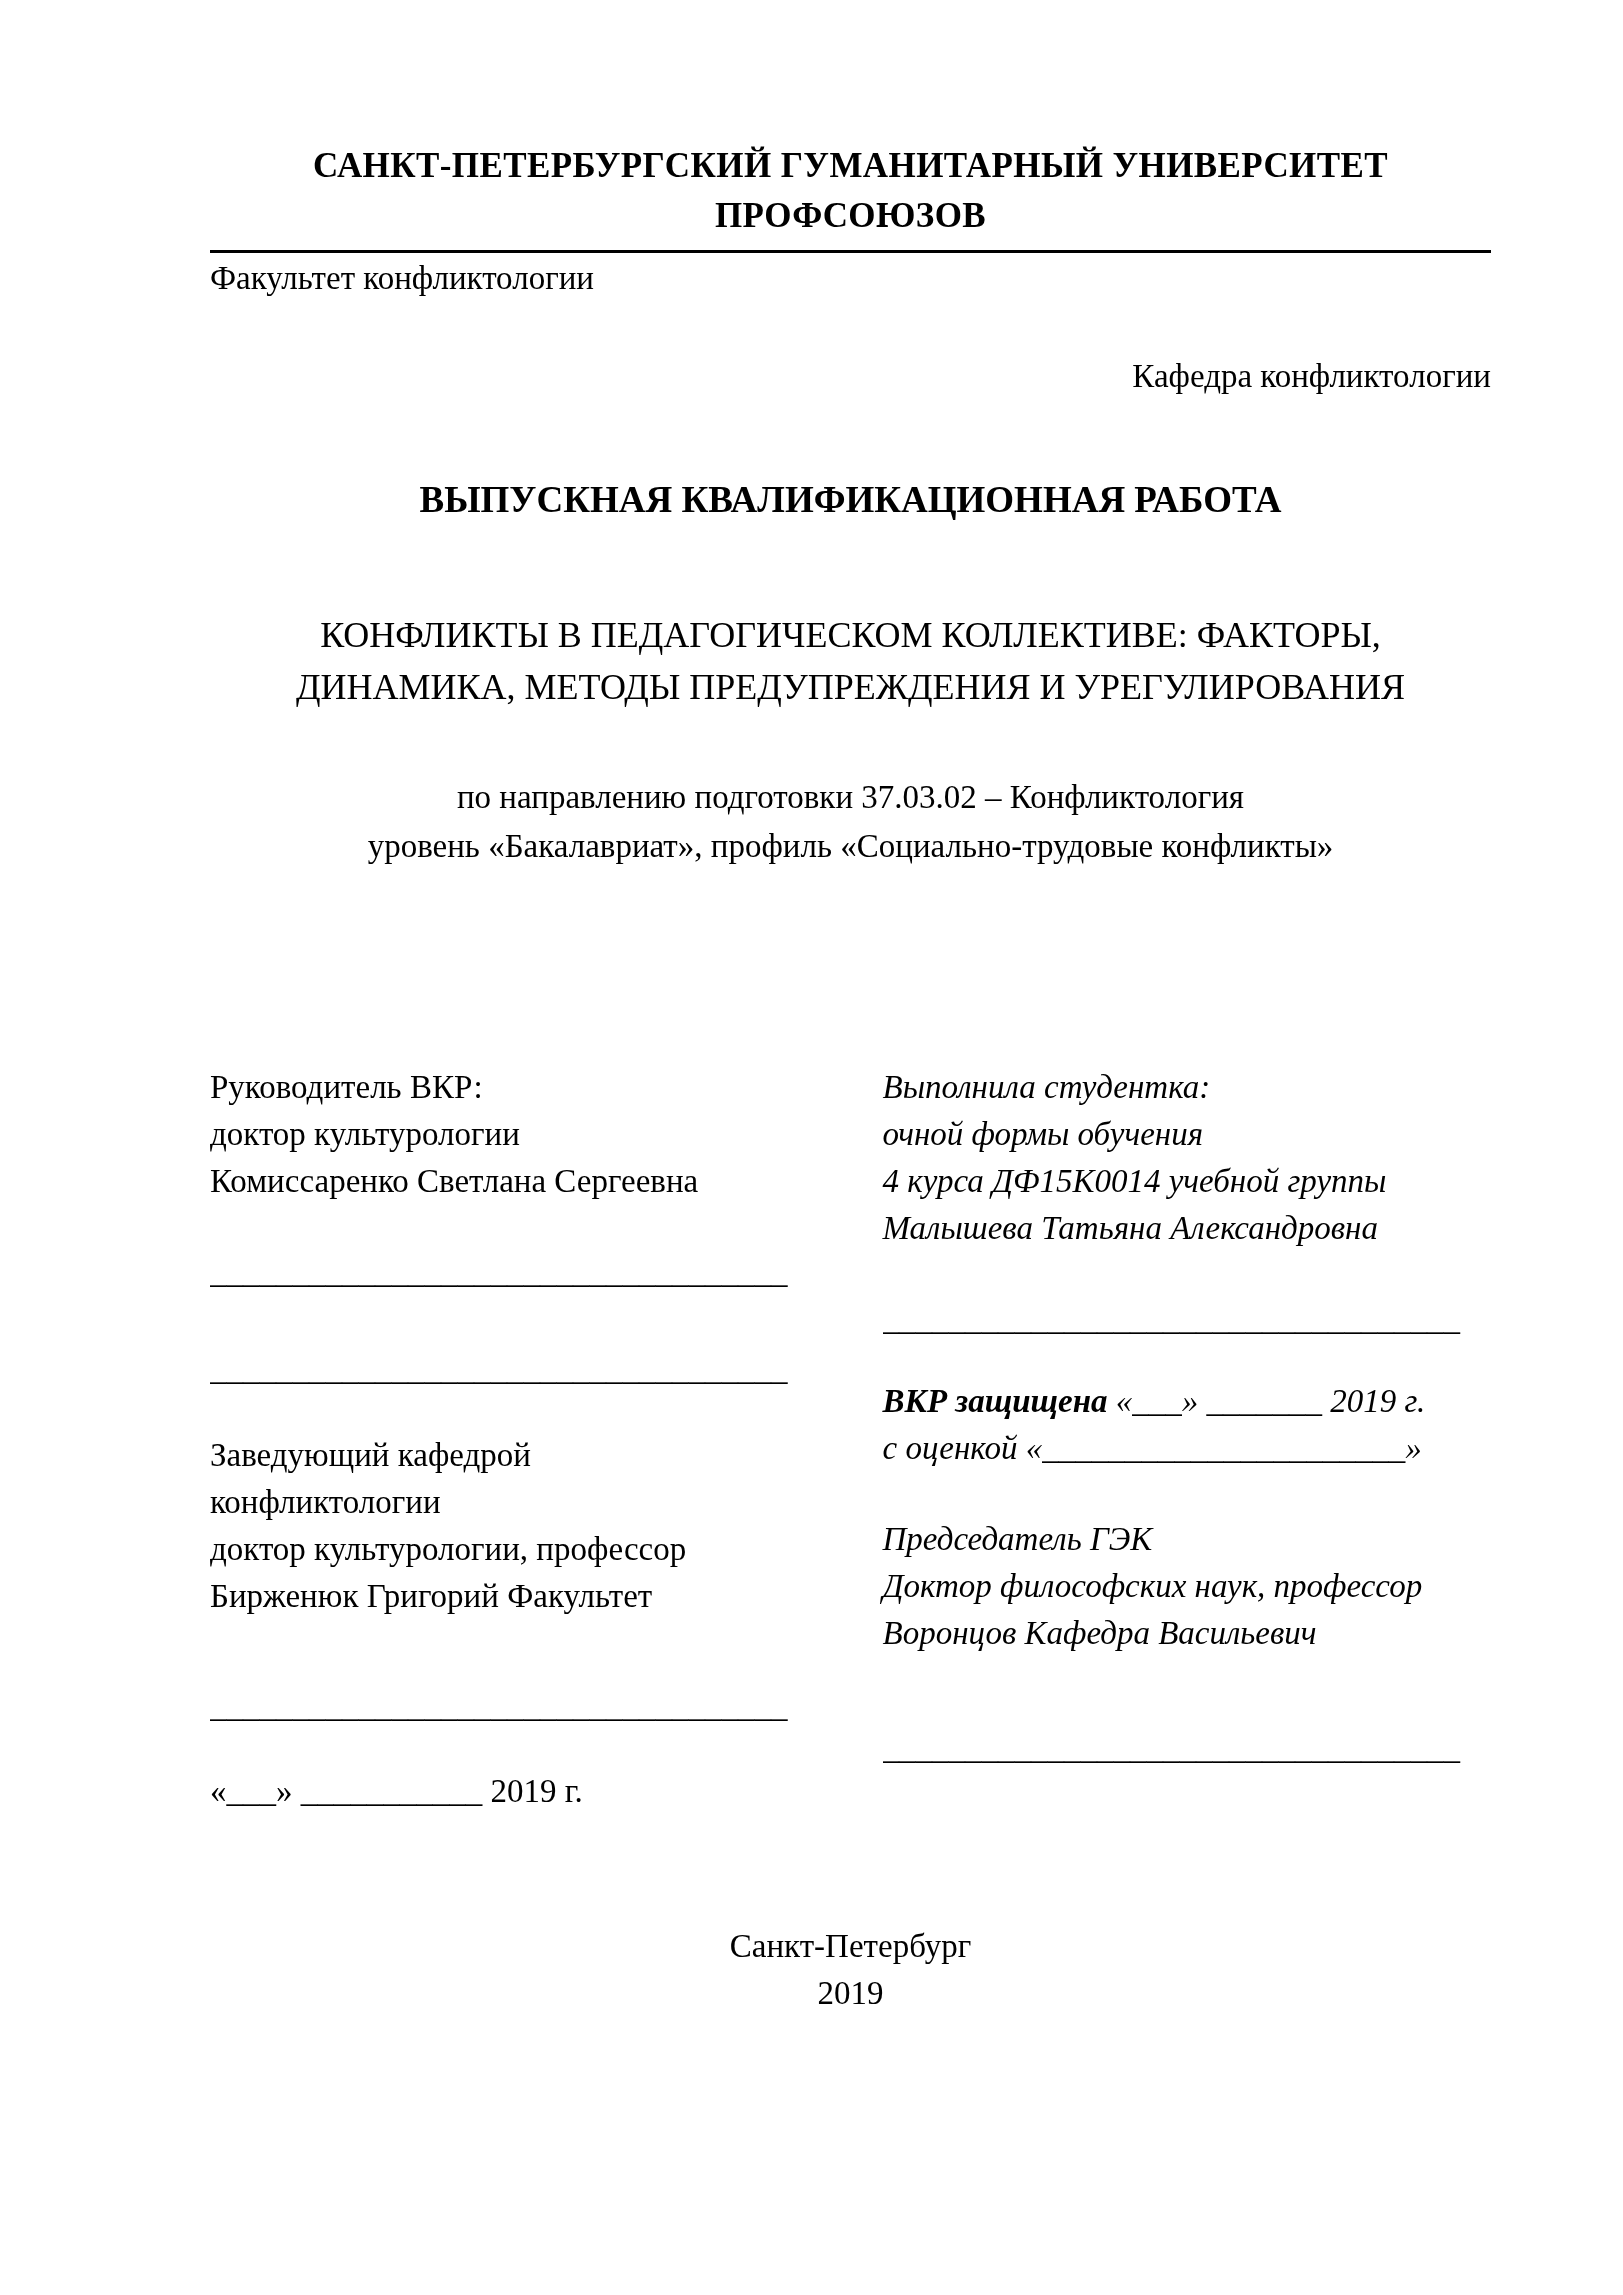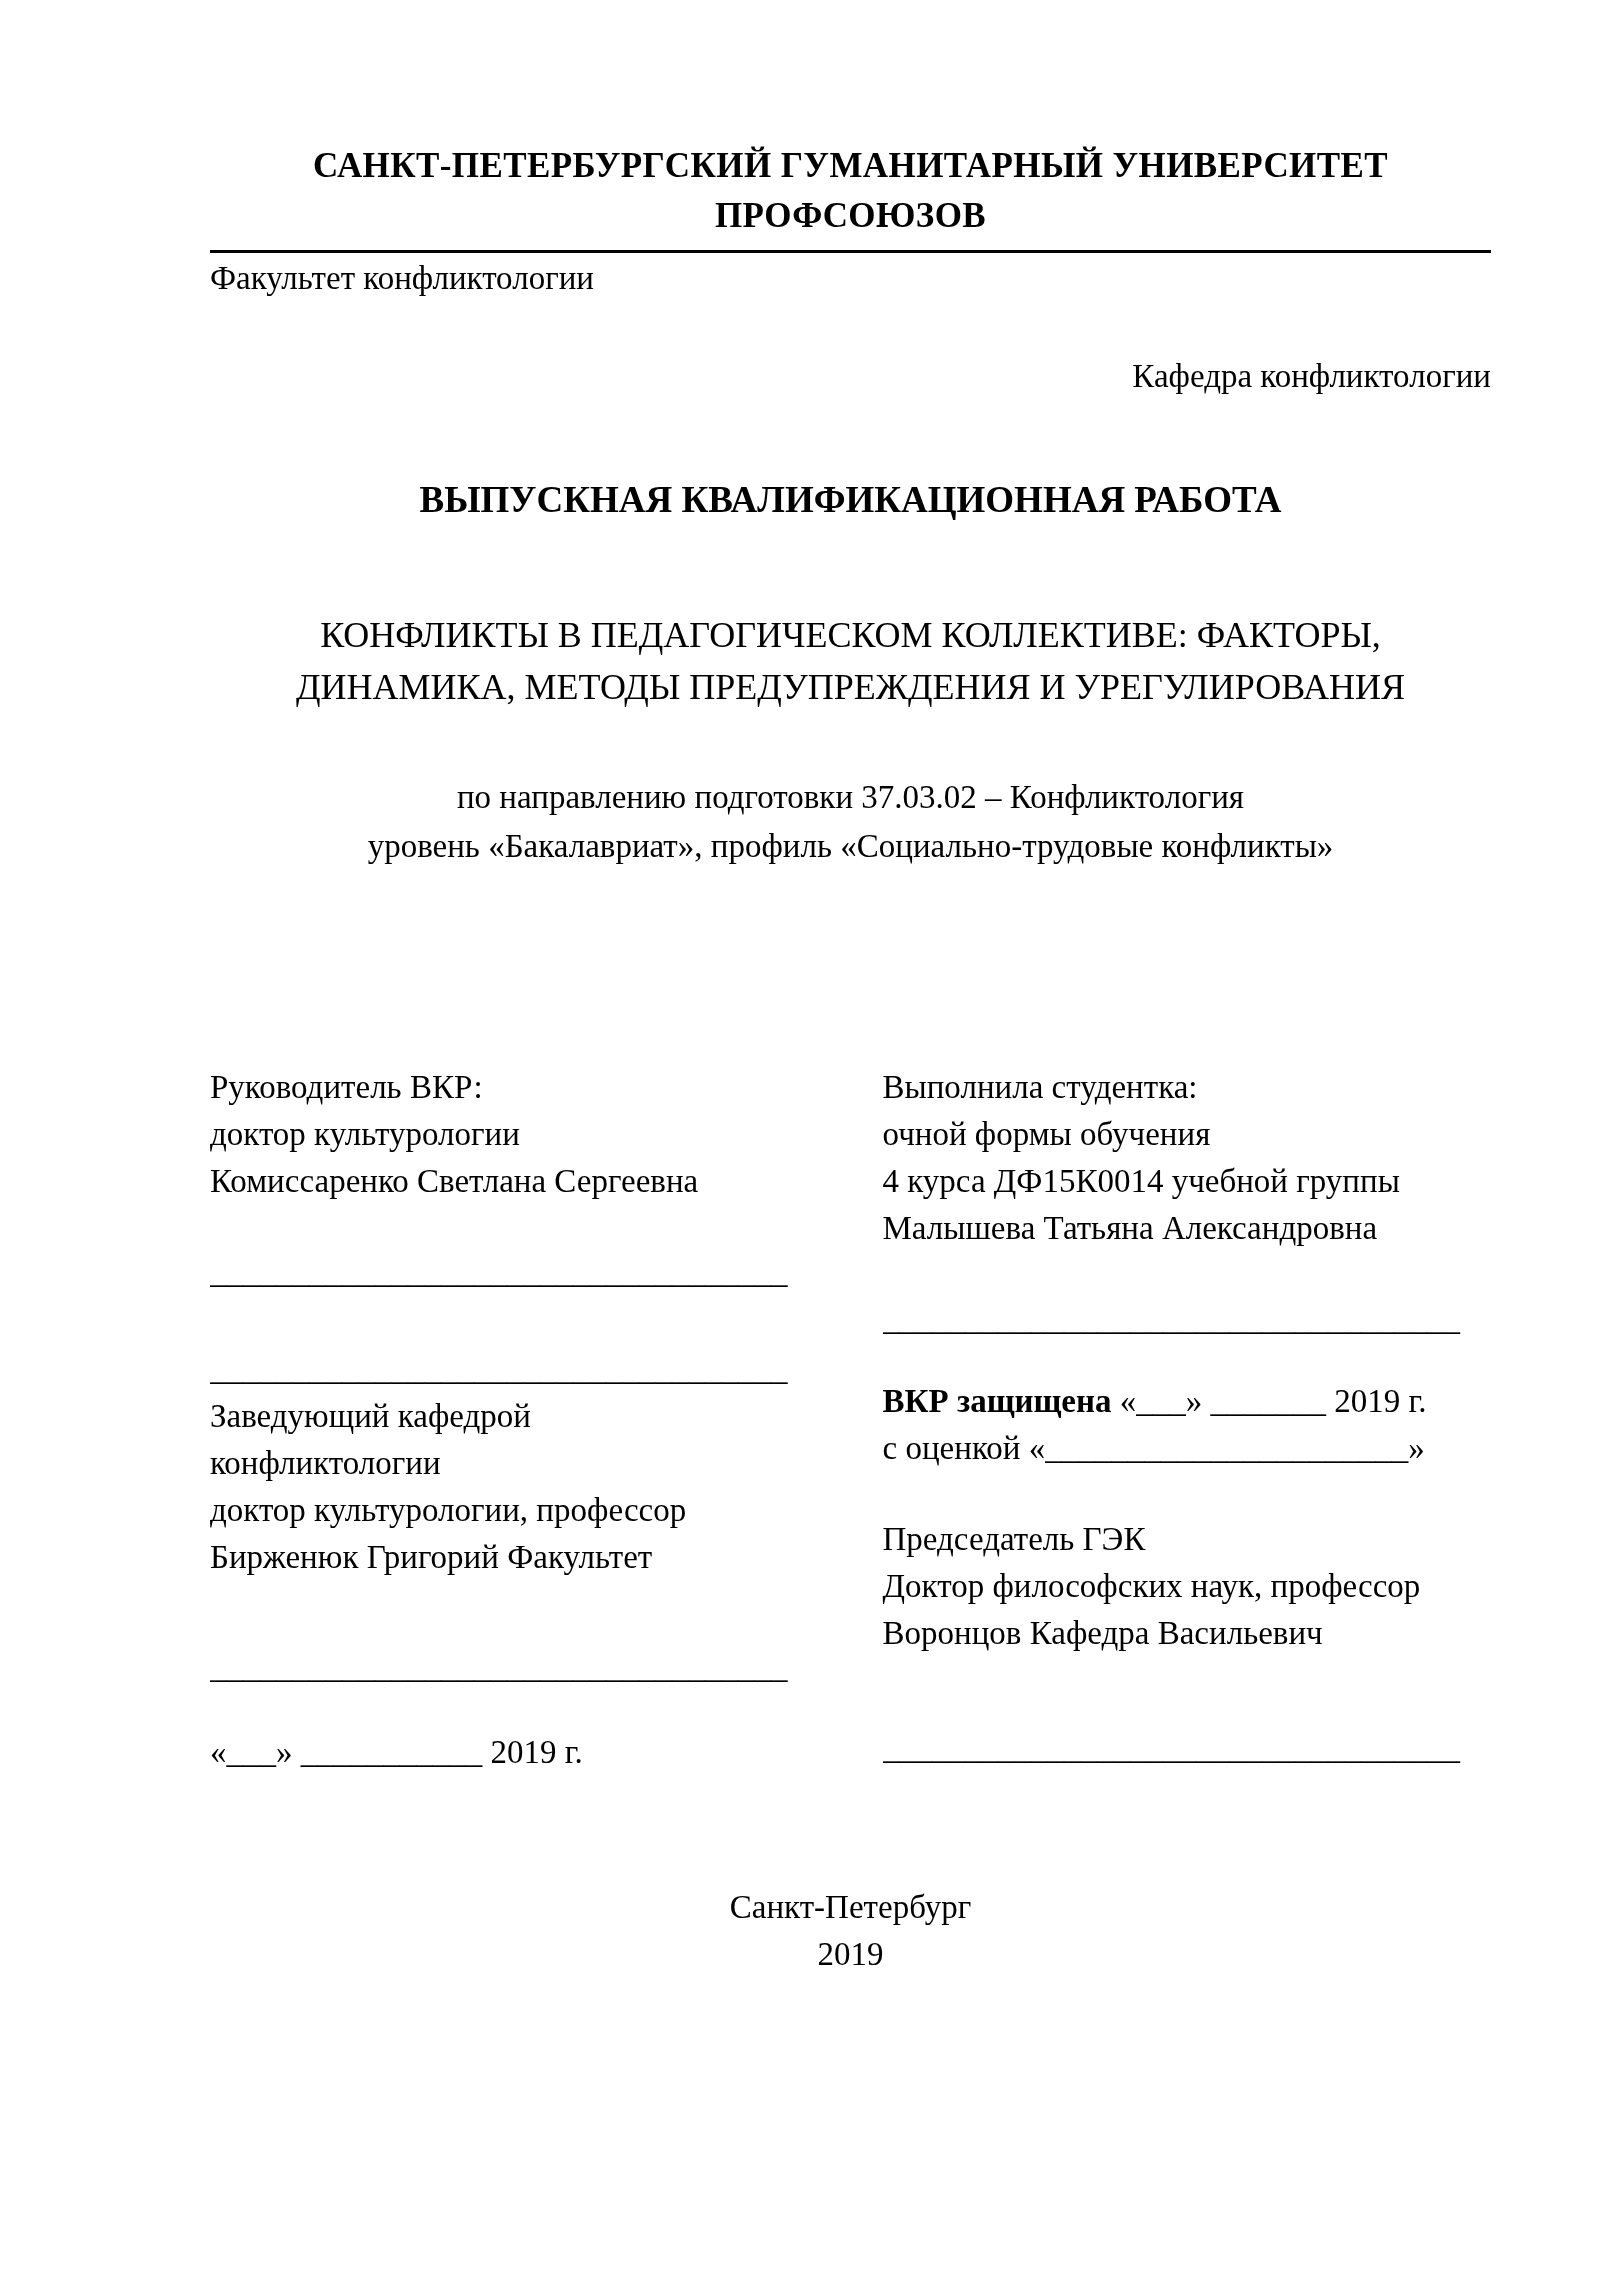--- a/index.html
+++ b/index.html
@@ -65,30 +65,30 @@
     line-height: 49px;
   }
 
   .columns {
     display: flex;
     justify-content: space-between;
     margin-top: 193px;
   }
   .col { line-height: 47px; }
   .col-left  { width: 46.5%; }
-  .col-right { width: 47.5%; }
+  .col-right { width: 47.5%; font-style: italic; }
 
   .sig {
     white-space: nowrap;
     overflow: hidden;
     letter-spacing: 0;
   }
   .sig-1 { margin-top: 44px; }
   .sig-2 { margin-top: 50px; }
-  .blk-head  { }
+  .blk-head  { margin-top: 39px; }
   .sig-3 { margin-top: 63px; }
   .date-line { margin-top: 38px; white-space: nowrap; }
 
   .blk-defense { margin-top: 35px; }
   .blk-gek { margin-top: 44px; }
   .sig-r2 { margin-top: 68px; }
 
   .footer {
     margin-top: 108px;
     text-align: center;

